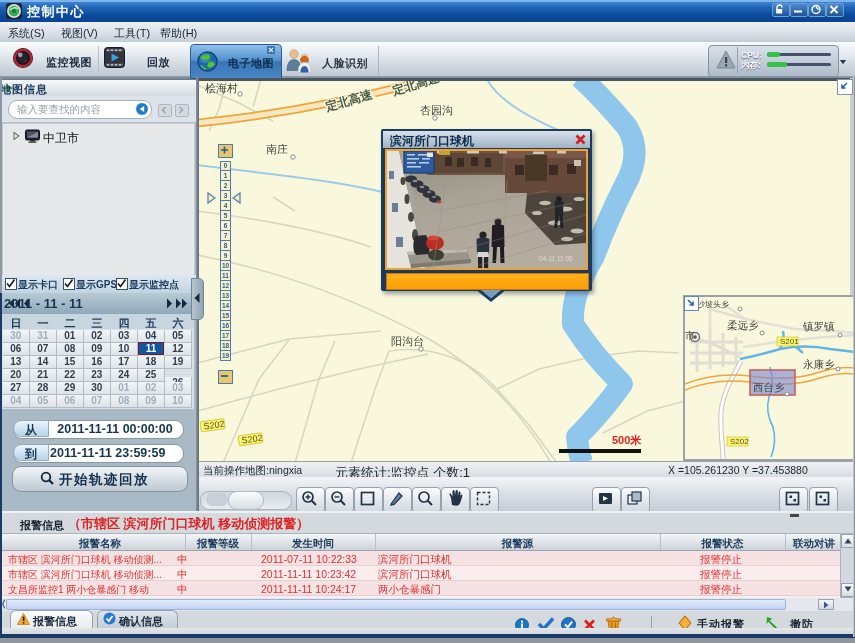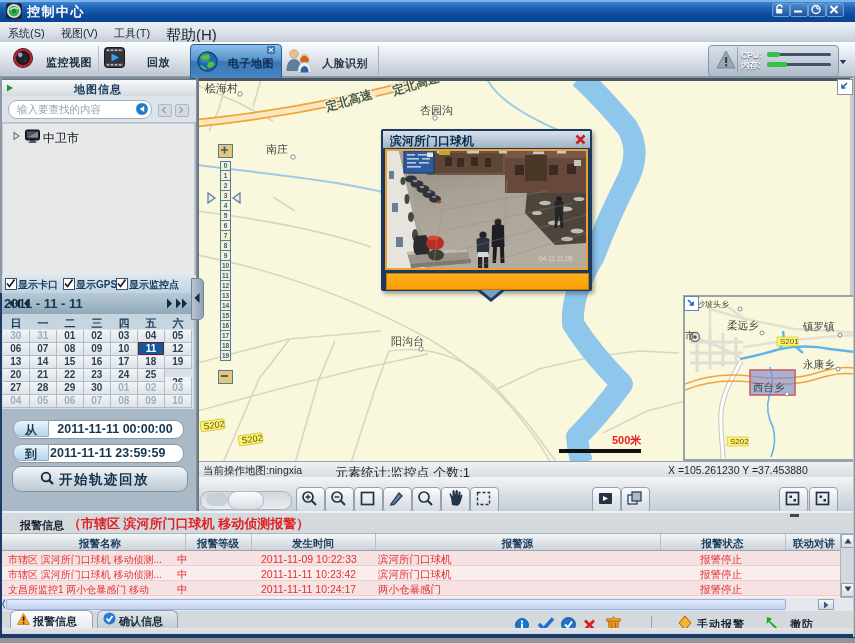--- a/index.html
+++ b/index.html
@@ -37,21 +37,21 @@
       <path d="M6,3 L8.5,5.5" stroke="#fff" stroke-width="1.4"></path>
     </svg>
 <svg class="abs" style="left:828px;top:4px" width="12" height="11" viewBox="0 0 12 11">
       <path d="M2.5,2 L9.5,9 M9.5,2 L2.5,9" stroke="#fff" stroke-width="1.8"></path>
     </svg>
 
 <div class="abs" style="left:0;top:22px;width:855px;height:20px;background:linear-gradient(#EDF1F5,#D4DBE4 70%,#C3CBD6);border-bottom:1px solid #9AA4B2;"></div>
 <div class="tx" style="left:8px;top:26px;font-size:11px;color:#1a2430;">系统(S)</div>
 <div class="tx" style="left:61px;top:26px;font-size:11px;color:#1a2430;">视图(V)</div>
 <div class="tx" style="left:114px;top:26px;font-size:11px;color:#1a2430;">工具(T)</div>
-<div class="tx" style="left:166px;top:26px;font-size:15px;color:#1a2430;">帮助(H)</div>
+<div class="tx" style="left:160px;top:26px;font-size:11px;color:#1a2430;">帮助(H)</div>
 <div class="abs" style="left:0;top:42px;width:855px;height:34px;background:linear-gradient(#FBFDFE,#E0E6EC 45%,#C2CAD5 95%);"></div>
 <div class="abs" style="left:0;top:76px;width:855px;height:5px;background:linear-gradient(#93a0ac,#5E6C7A);"></div>
 
 <svg class="abs" style="left:12px;top:47px" width="22" height="22" viewBox="0 0 22 22">
  <circle cx="11" cy="11" r="10" fill="#16161a"></circle>
  <circle cx="11" cy="11" r="8.2" fill="none" stroke="#b82432" stroke-width="2.4"></circle>
  <circle cx="11" cy="11" r="5.4" fill="#23232b"></circle>
  <circle cx="8.2" cy="7.8" r="2.4" fill="#9aa8c0" opacity="0.95"></circle>
  <circle cx="13.5" cy="14" r="1.2" fill="#6a2028"></circle>
 </svg>
@@ -117,21 +117,21 @@
       <path d="M0.8,1 L7.2,1 L4,5.2 Z" fill="#223a56"></path>
     </svg>
 
 <div class="abs" style="left:0;top:80px;width:196px;height:431px;background:#A9BAC6;"></div>
 <div class="abs" style="left:196px;top:76px;width:3px;height:435px;background:linear-gradient(90deg,#8a96a2,#5e6a76);"></div>
 
 <div class="abs" style="left:0;top:80px;width:196px;height:16px;background:linear-gradient(#F7F9FB,#D3DAE2);border-bottom:1px solid #AAB4BE;"></div>
 <svg class="abs" style="left:6px;top:84px" width="8" height="8" viewBox="0 0 8 8">
       <path d="M1,0.5 L7,4 L1,7.5 Z" fill="#1a9a28"></path>
     </svg>
-<div class="tx" style="left:0;top:82px;width:196px;text-align:center;font-size:11px;font-weight:bold;color:#1A3A5C;letter-spacing:1px;">地图信息</div>
+<div class="tx" style="left:0;top:82px;width:196px;text-align:left;font-size:11px;font-weight:bold;color:#1A3A5C;letter-spacing:1px;">地图信息</div>
 
 <div class="abs" style="left:0;top:96px;width:196px;height:26px;background:#DCE3EA;border-bottom:1px solid #b8c0c8;"></div>
 <div class="abs" style="left:8px;top:100px;width:142px;height:17px;background:#fff;border:1px solid #A8B0B8;border-radius:9px;"></div>
 <div class="tx" style="left:17px;top:103px;font-size:10.5px;color:#9AA2AA;">输入要查找的内容</div>
 <svg class="abs" style="left:135px;top:102px" width="14" height="14" viewBox="0 0 14 14">
  <circle cx="7" cy="7" r="6.4" fill="#1E7AC8"></circle>
       <circle cx="7" cy="7" r="6.4" fill="none" stroke="#fff" stroke-width="1"></circle>
  <path d="M9.2,4 L4.6,7 L9.2,10 Z" fill="#fff"></path>
 </svg>
 <div class="abs" style="left:158px;top:104px;width:12px;height:11px;background:#D5DAE0;border:1px solid #AEB6BE;border-radius:2px;"></div>
@@ -671,21 +671,21 @@
 <div class="abs" style="left:375px;top:534px;width:1px;height:16px;background:#B6BEC8;"></div>
 <div class="tx" style="left:375px;top:537px;width:285px;text-align:center;font-size:10.5px;font-weight:bold;color:#1A3A5C;">报警源</div>
 <div class="abs" style="left:660px;top:534px;width:1px;height:16px;background:#B6BEC8;"></div>
 <div class="tx" style="left:660px;top:537px;width:125px;text-align:center;font-size:10.5px;font-weight:bold;color:#1A3A5C;">报警状态</div>
 <div class="abs" style="left:785px;top:534px;width:1px;height:16px;background:#B6BEC8;"></div>
 <div class="tx" style="left:785px;top:537px;width:58px;text-align:center;font-size:10.5px;font-weight:bold;color:#1A3A5C;">联动对讲</div>
 <div class="abs" style="left:843px;top:534px;width:1px;height:16px;background:#B6BEC8;"></div>
 <div class="abs" style="left:2px;top:551px;width:838px;height:15px;background:#F6E2E2;border-bottom:1px solid #E6D0D0;box-sizing:border-box;overflow:hidden;"></div>
 <div class="tx" style="left:8px;top:553px;font-size:10px;color:#E03030;">市辖区 滨河所门口球机 移动侦测...</div>
 <div class="tx" style="left:177px;top:553px;font-size:10.5px;color:#E03030;">中</div>
-<div class="tx" style="left:261px;top:553px;font-size:10.5px;color:#E03030;">2011-11-09 10:22:33</div>
+<div class="tx" style="left:261px;top:553px;font-size:10.5px;color:#E03030;">2011-07-11 10:22:33</div>
 <div class="tx" style="left:378px;top:553px;font-size:10.5px;color:#E03030;">滨河所门口球机</div>
 <div class="tx" style="left:700px;top:553px;font-size:10.5px;color:#E03030;">报警停止</div>
 <div class="abs" style="left:2px;top:566px;width:838px;height:15px;background:#FBEDED;border-bottom:1px solid #E6D0D0;box-sizing:border-box;overflow:hidden;"></div>
 <div class="tx" style="left:8px;top:568px;font-size:10px;color:#E03030;">市辖区 滨河所门口球机 移动侦测...</div>
 <div class="tx" style="left:177px;top:568px;font-size:10.5px;color:#E03030;">中</div>
 <div class="tx" style="left:261px;top:568px;font-size:10.5px;color:#E03030;">2011-11-11 10:23:42</div>
 <div class="tx" style="left:378px;top:568px;font-size:10.5px;color:#E03030;">滨河所门口球机</div>
 <div class="tx" style="left:700px;top:568px;font-size:10.5px;color:#E03030;">报警停止</div>
 <div class="abs" style="left:2px;top:581px;width:838px;height:15px;background:#F6E2E2;border-bottom:1px solid #E6D0D0;box-sizing:border-box;overflow:hidden;"></div>
 <div class="tx" style="left:8px;top:583px;font-size:10px;color:#E03030;text-align:right;">文昌所监控1 两小仓暴感门 移动</div>

